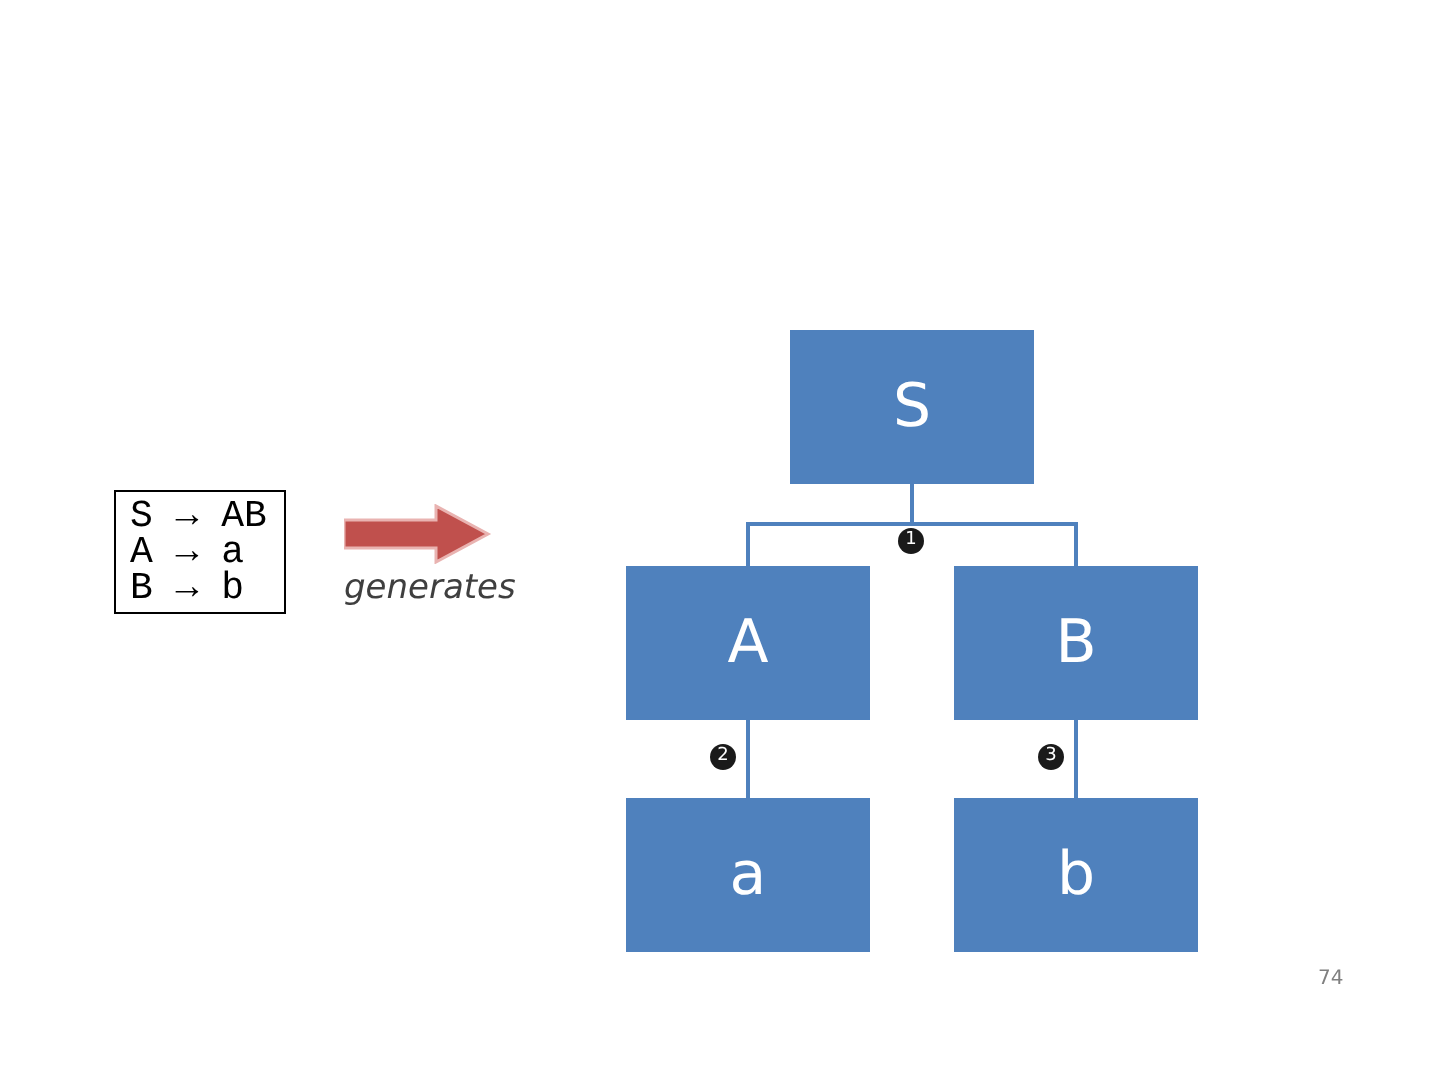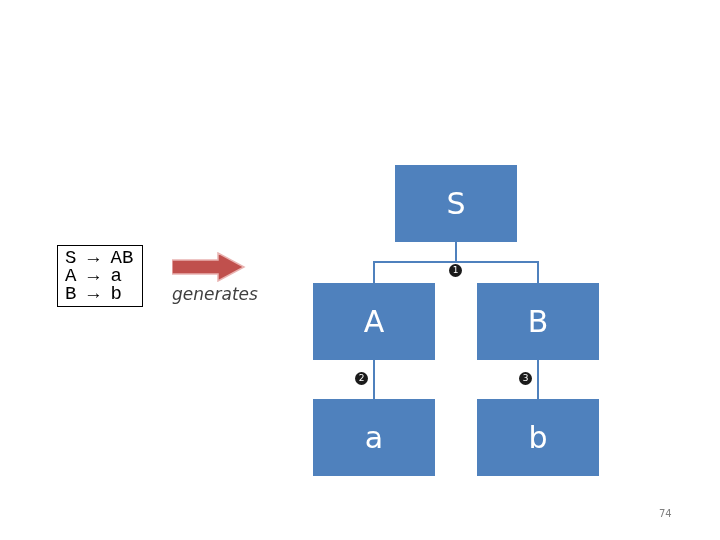--- a/index.html
+++ b/index.html
@@ -164,21 +164,21 @@
     line-height: 13px;
     text-align: center;
     font-family: "DejaVu Sans", sans-serif;
   }
   #badge-1 { left: 449px; top: 264px; }
   #badge-2 { left: 355px; top: 372px; }
   #badge-3 { left: 519px; top: 372px; }
   #page-number {
     position: absolute;
     left: 659px;
-    top: 508px;
+    top: 484px;
     font-size: 10px;
     color: #808080;
     font-family: "DejaVu Sans", sans-serif;
   }
 </style>
 </head>
 <body>
 
 <div id="slide">
 

